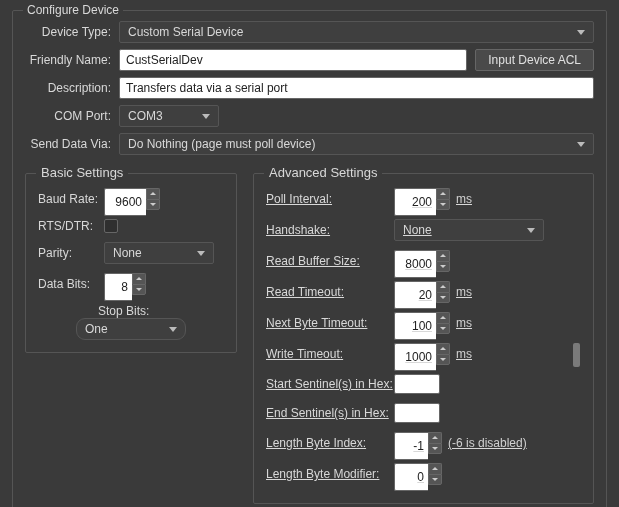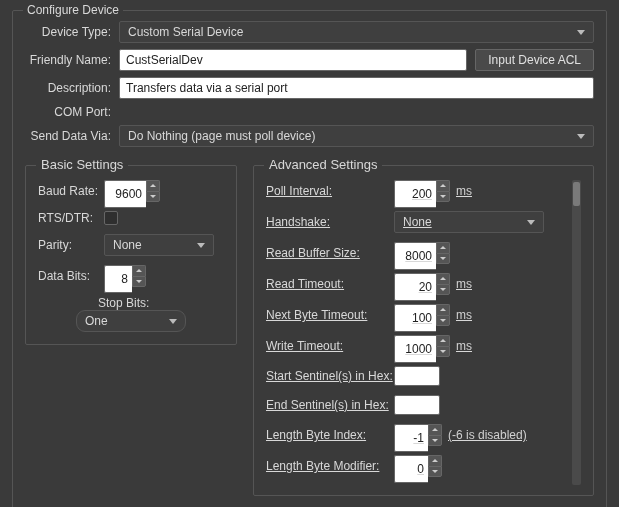--- a/index.html
+++ b/index.html
@@ -104,21 +104,21 @@
     margin-top: 12px;
     flex: 1;
   }
   .group-box {
     border: 1px solid #555;
     border-radius: 2px;
     padding: 14px 12px 10px 12px;
     position: relative;
   }
   .group-box.basic { width: 212px; align-self: flex-start; }
-  .group-box.advanced { flex: 1; display: flex; }
+  .group-box.advanced { flex: 1; display: flex; align-items: center; }
   .group-legend {
     position: absolute;
     top: -9px;
     left: 10px;
     background: #3a3a3a;
     padding: 0 5px;
     color: #d8d8d8;
     font-size: 13px;
   }
   .basic-row, .adv-row {
@@ -226,20 +226,23 @@
       <button class="btn" style="min-width:110px;">Input Device ACL</button>
     </div>
 
     <div class="form-row">
       <div class="form-label">Description:</div>
       <input class="text-input" value="Transfers data via a serial port" style="">
     </div>
 
     <div class="form-row">
       <div class="form-label">COM Port:</div>
+      <div class="dark-select small">
+        <span>COM3</span>
+      </div>
     </div>
 
     <div class="form-row">
       <div class="form-label">Send Data Via:</div>
       <div class="dark-select">
         <span>Do Nothing (page must poll device)</span>
       </div>
     </div>
 
     <div class="settings-area">

